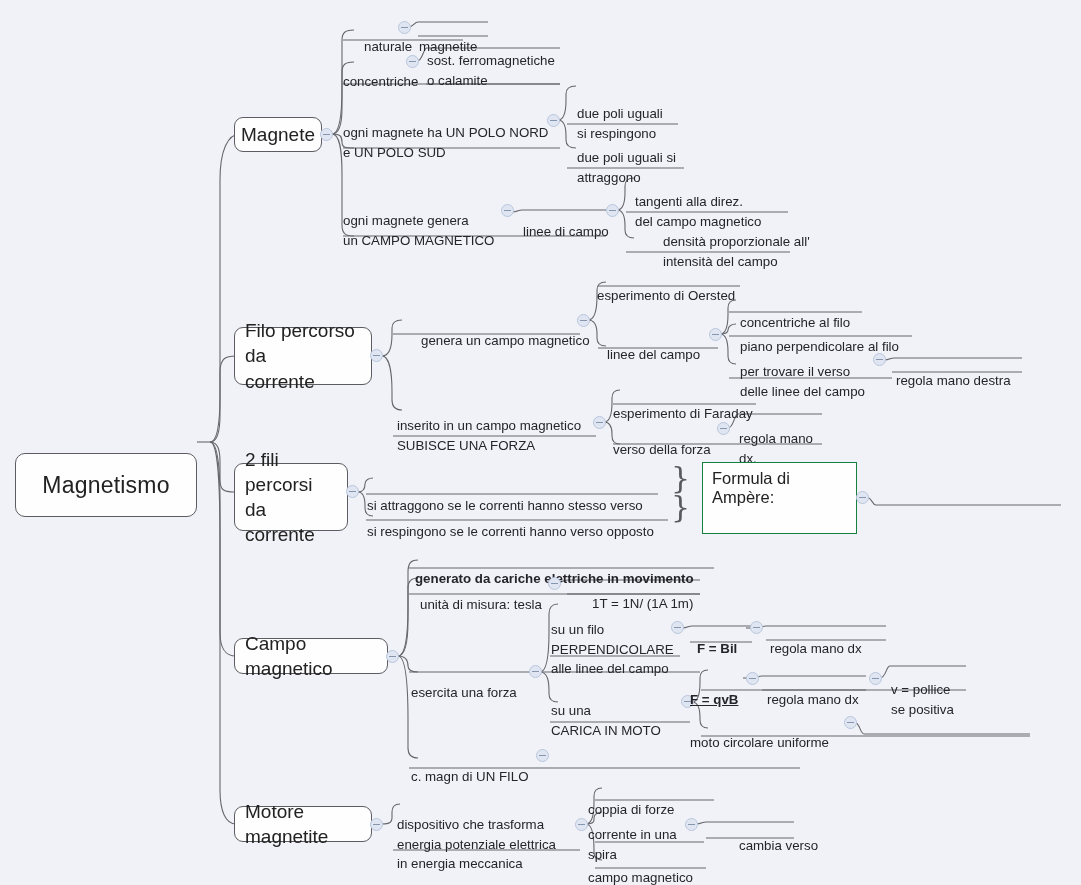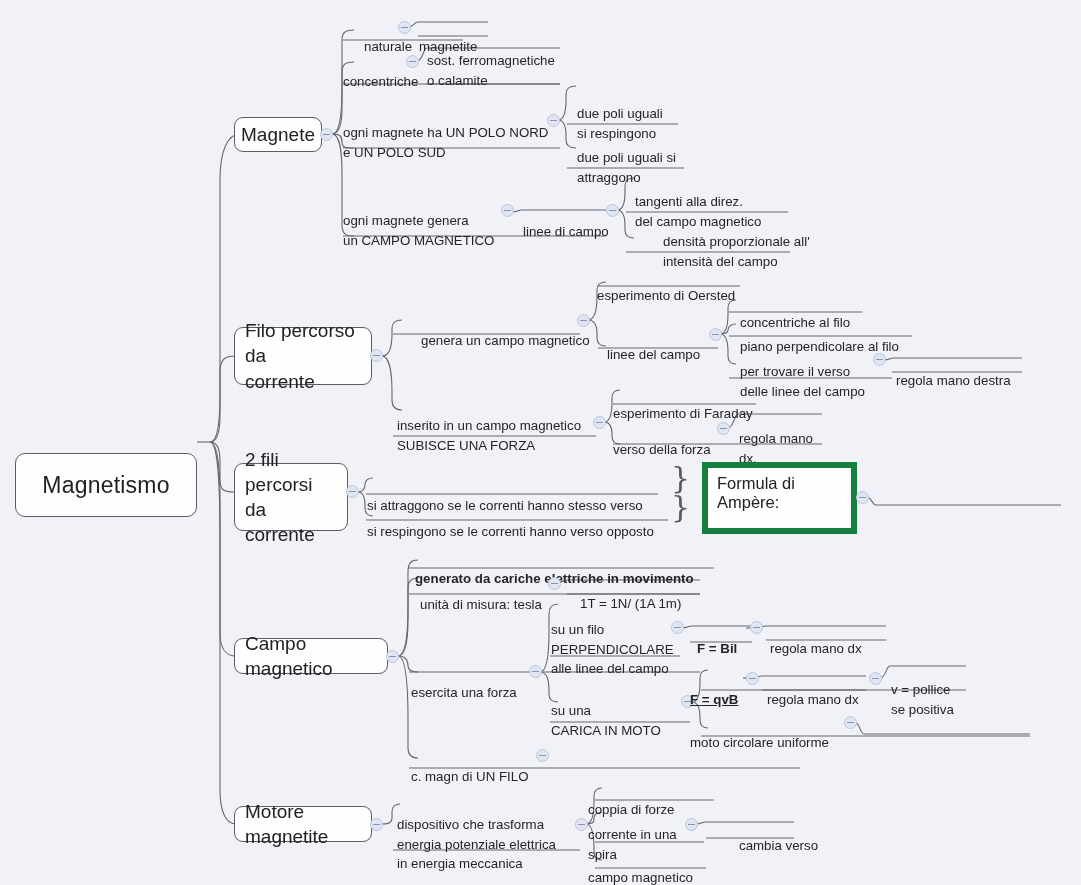--- a/index.html
+++ b/index.html
@@ -30,21 +30,21 @@
   .root{
     font-size:23px;
     border-radius:10px;
     letter-spacing:.2px;
   }
   .main{font-size:19px;}
 
   .formula-box{
     position:absolute;
     background:#fefefe;
-    border:6px solid #15803d;
+    border:1px solid #15803d;
     border-radius:0;
     box-sizing:border-box;
     font-size:16.5px;
     padding:6px 8px 6px 9px;
   }
 
   
   .lab{
     position:absolute;
     font-size:13.3px;
@@ -367,21 +367,21 @@
   <span class="cicon" style="left:386px;top:650px;"></span>
 
   <div class="lab b" style="left:415px;top:550px;">
     <span>generato da cariche elettriche in movimento</span>
   </div>
 
   <div class="lab" style="left:411px;top:576px;margin-left:9px;">
     <span>unità di misura: tesla</span>
   </div>
   <span class="cicon" style="left:548px;top:577px;"></span>
-  <div class="lab" style="left:580px;top:575px;">
+  <div class="lab" style="left:592px;top:575px;">
     <span>1T = 1N/ (1A 1m)</span>
   </div>
 
   <div class="lab" style="left:411px;top:664px;">
     <span>esercita una forza</span>
   </div>
   <span class="cicon" style="left:529px;top:665px;"></span>
 
   <div class="lab" style="left:551px;top:601px;">
     <span>su un filo

